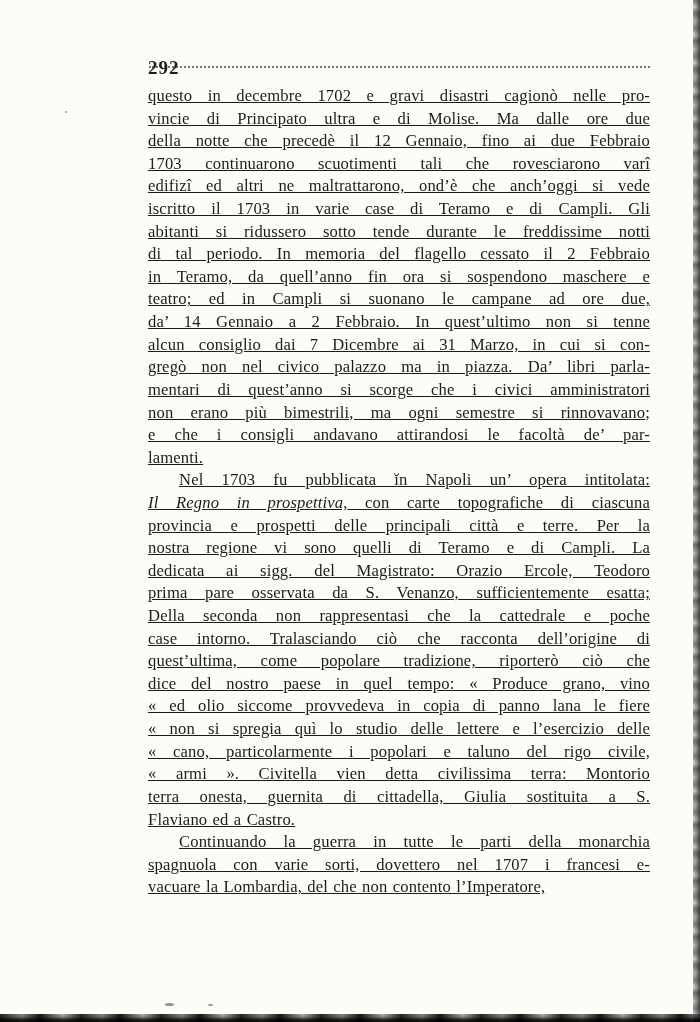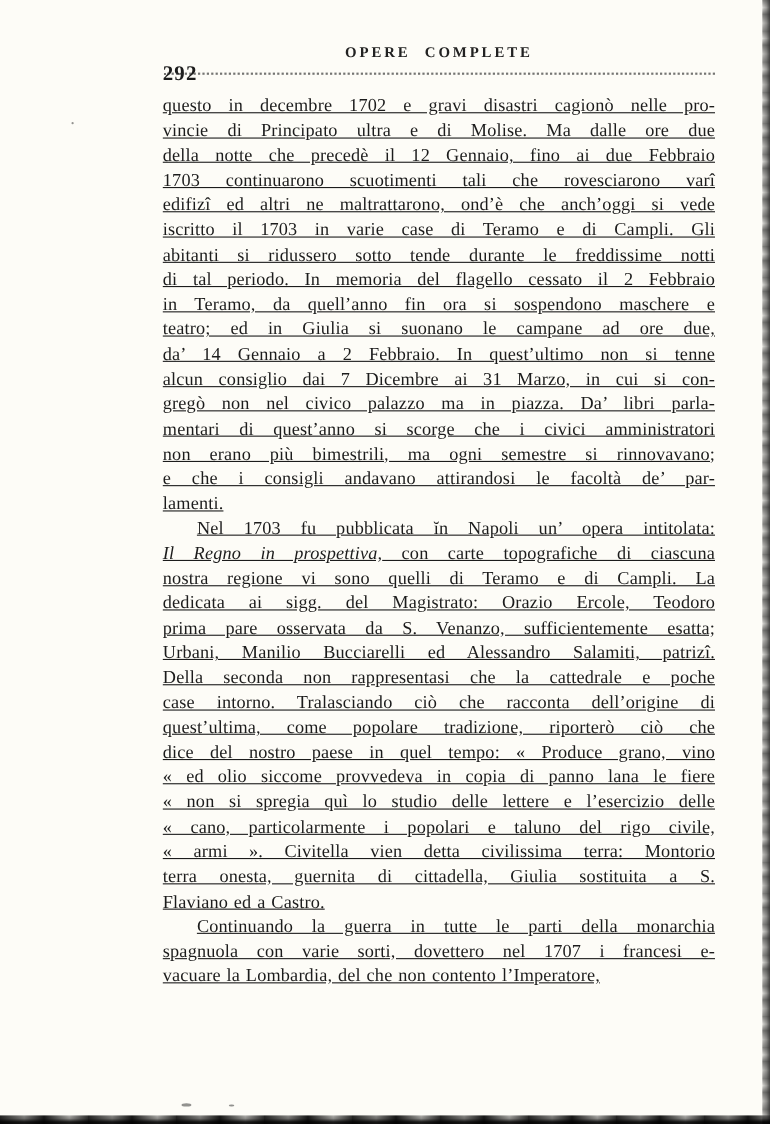--- a/index.html
+++ b/index.html
@@ -76,49 +76,48 @@
   }
   .speck { position: absolute; background: rgba(40,40,40,0.5); border-radius: 50%; }
 </style>
 </head>
 <body>
 
 <div class="scan-page">
 
   <div class="page-header">
     <span class="page-number">292</span>
-    <span class="running-title">OPERE COMPLETE</span>
   </div>
 
   <div class="header-rule"></div>
 
   <div class="text-block">
       <div class="line"><span>questo in decembre 1702 e gravi disastri cagionò nelle pro-</span></div>
       <div class="line"><span>vincie di Principato ultra e di Molise. Ma dalle ore due</span></div>
       <div class="line"><span>della notte che precedè il 12 Gennaio, fino ai due Febbraio</span></div>
       <div class="line"><span>1703 continuarono scuotimenti tali che rovesciarono varî</span></div>
       <div class="line"><span>edifizî ed altri ne maltrattarono, ond’è che anch’oggi si vede</span></div>
       <div class="line"><span>iscritto il 1703 in varie case di Teramo e di Campli. Gli</span></div>
       <div class="line"><span>abitanti si ridussero sotto tende durante le freddissime notti</span></div>
       <div class="line"><span>di tal periodo. In memoria del flagello cessato il 2 Febbraio</span></div>
       <div class="line"><span>in Teramo, da quell’anno fin ora si sospendono maschere e</span></div>
-      <div class="line"><span>teatro; ed in Giulia si suonano le campane ad ore due,</span></div>
+      <div class="line"><span>teatro; ed in Campli si suonano le campane ad ore due,</span></div>
       <div class="line"><span>da’ 14 Gennaio a 2 Febbraio. In quest’ultimo non si tenne</span></div>
       <div class="line"><span>alcun consiglio dai 7 Dicembre ai 31 Marzo, in cui si con-</span></div>
       <div class="line"><span>gregò non nel civico palazzo ma in piazza. Da’ libri parla-</span></div>
       <div class="line"><span>mentari di quest’anno si scorge che i civici amministratori</span></div>
       <div class="line"><span>non erano più bimestrili, ma ogni semestre si rinnovavano;</span></div>
       <div class="line"><span>e che i consigli andavano attirandosi le facoltà de’ par-</span></div>
       <div class="line last"><span>lamenti.</span></div>
       <div class="line indent"><span>Nel 1703 fu pubblicata ĭn Napoli un’ opera intitolata:</span></div>
       <div class="line"><i>Il Regno in prospettiva,</i><span> con carte topografiche di ciascuna</span></div>
+      <div class="line"><span>provincia e prospetti delle principali città e terre. Per la</span></div>
       <div class="line"><span>nostra regione vi sono quelli di Teramo e di Campli. La</span></div>
       <div class="line"><span>dedicata ai sigg. del Magistrato: Orazio Ercole, Teodoro</span></div>
       <div class="line"><span>prima pare osservata da S. Venanzo, sufficientemente esatta;</span></div>
-      <div class="line"><span>Urbani, Manilio Bucciarelli ed Alessandro Salamiti, patrizî.</span></div>
       <div class="line"><span>Della seconda non rappresentasi che la cattedrale e poche</span></div>
       <div class="line"><span>case intorno. Tralasciando ciò che racconta dell’origine di</span></div>
       <div class="line"><span>quest’ultima, come popolare tradizione, riporterò ciò che</span></div>
       <div class="line"><span>dice del nostro paese in quel tempo: « Produce grano, vino</span></div>
       <div class="line"><span>« ed olio siccome provvedeva in copia di panno lana le fiere</span></div>
       <div class="line"><span>« non si spregia quì lo studio delle lettere e l’esercizio delle</span></div>
       <div class="line"><span>« cano, particolarmente i popolari e taluno del rigo civile,</span></div>
       <div class="line"><span>« armi ». Civitella vien detta civilissima terra: Montorio</span></div>
       <div class="line"><span>terra onesta, guernita di cittadella, Giulia sostituita a S.</span></div>
       <div class="line last"><span>Flaviano ed a Castro.</span></div>

